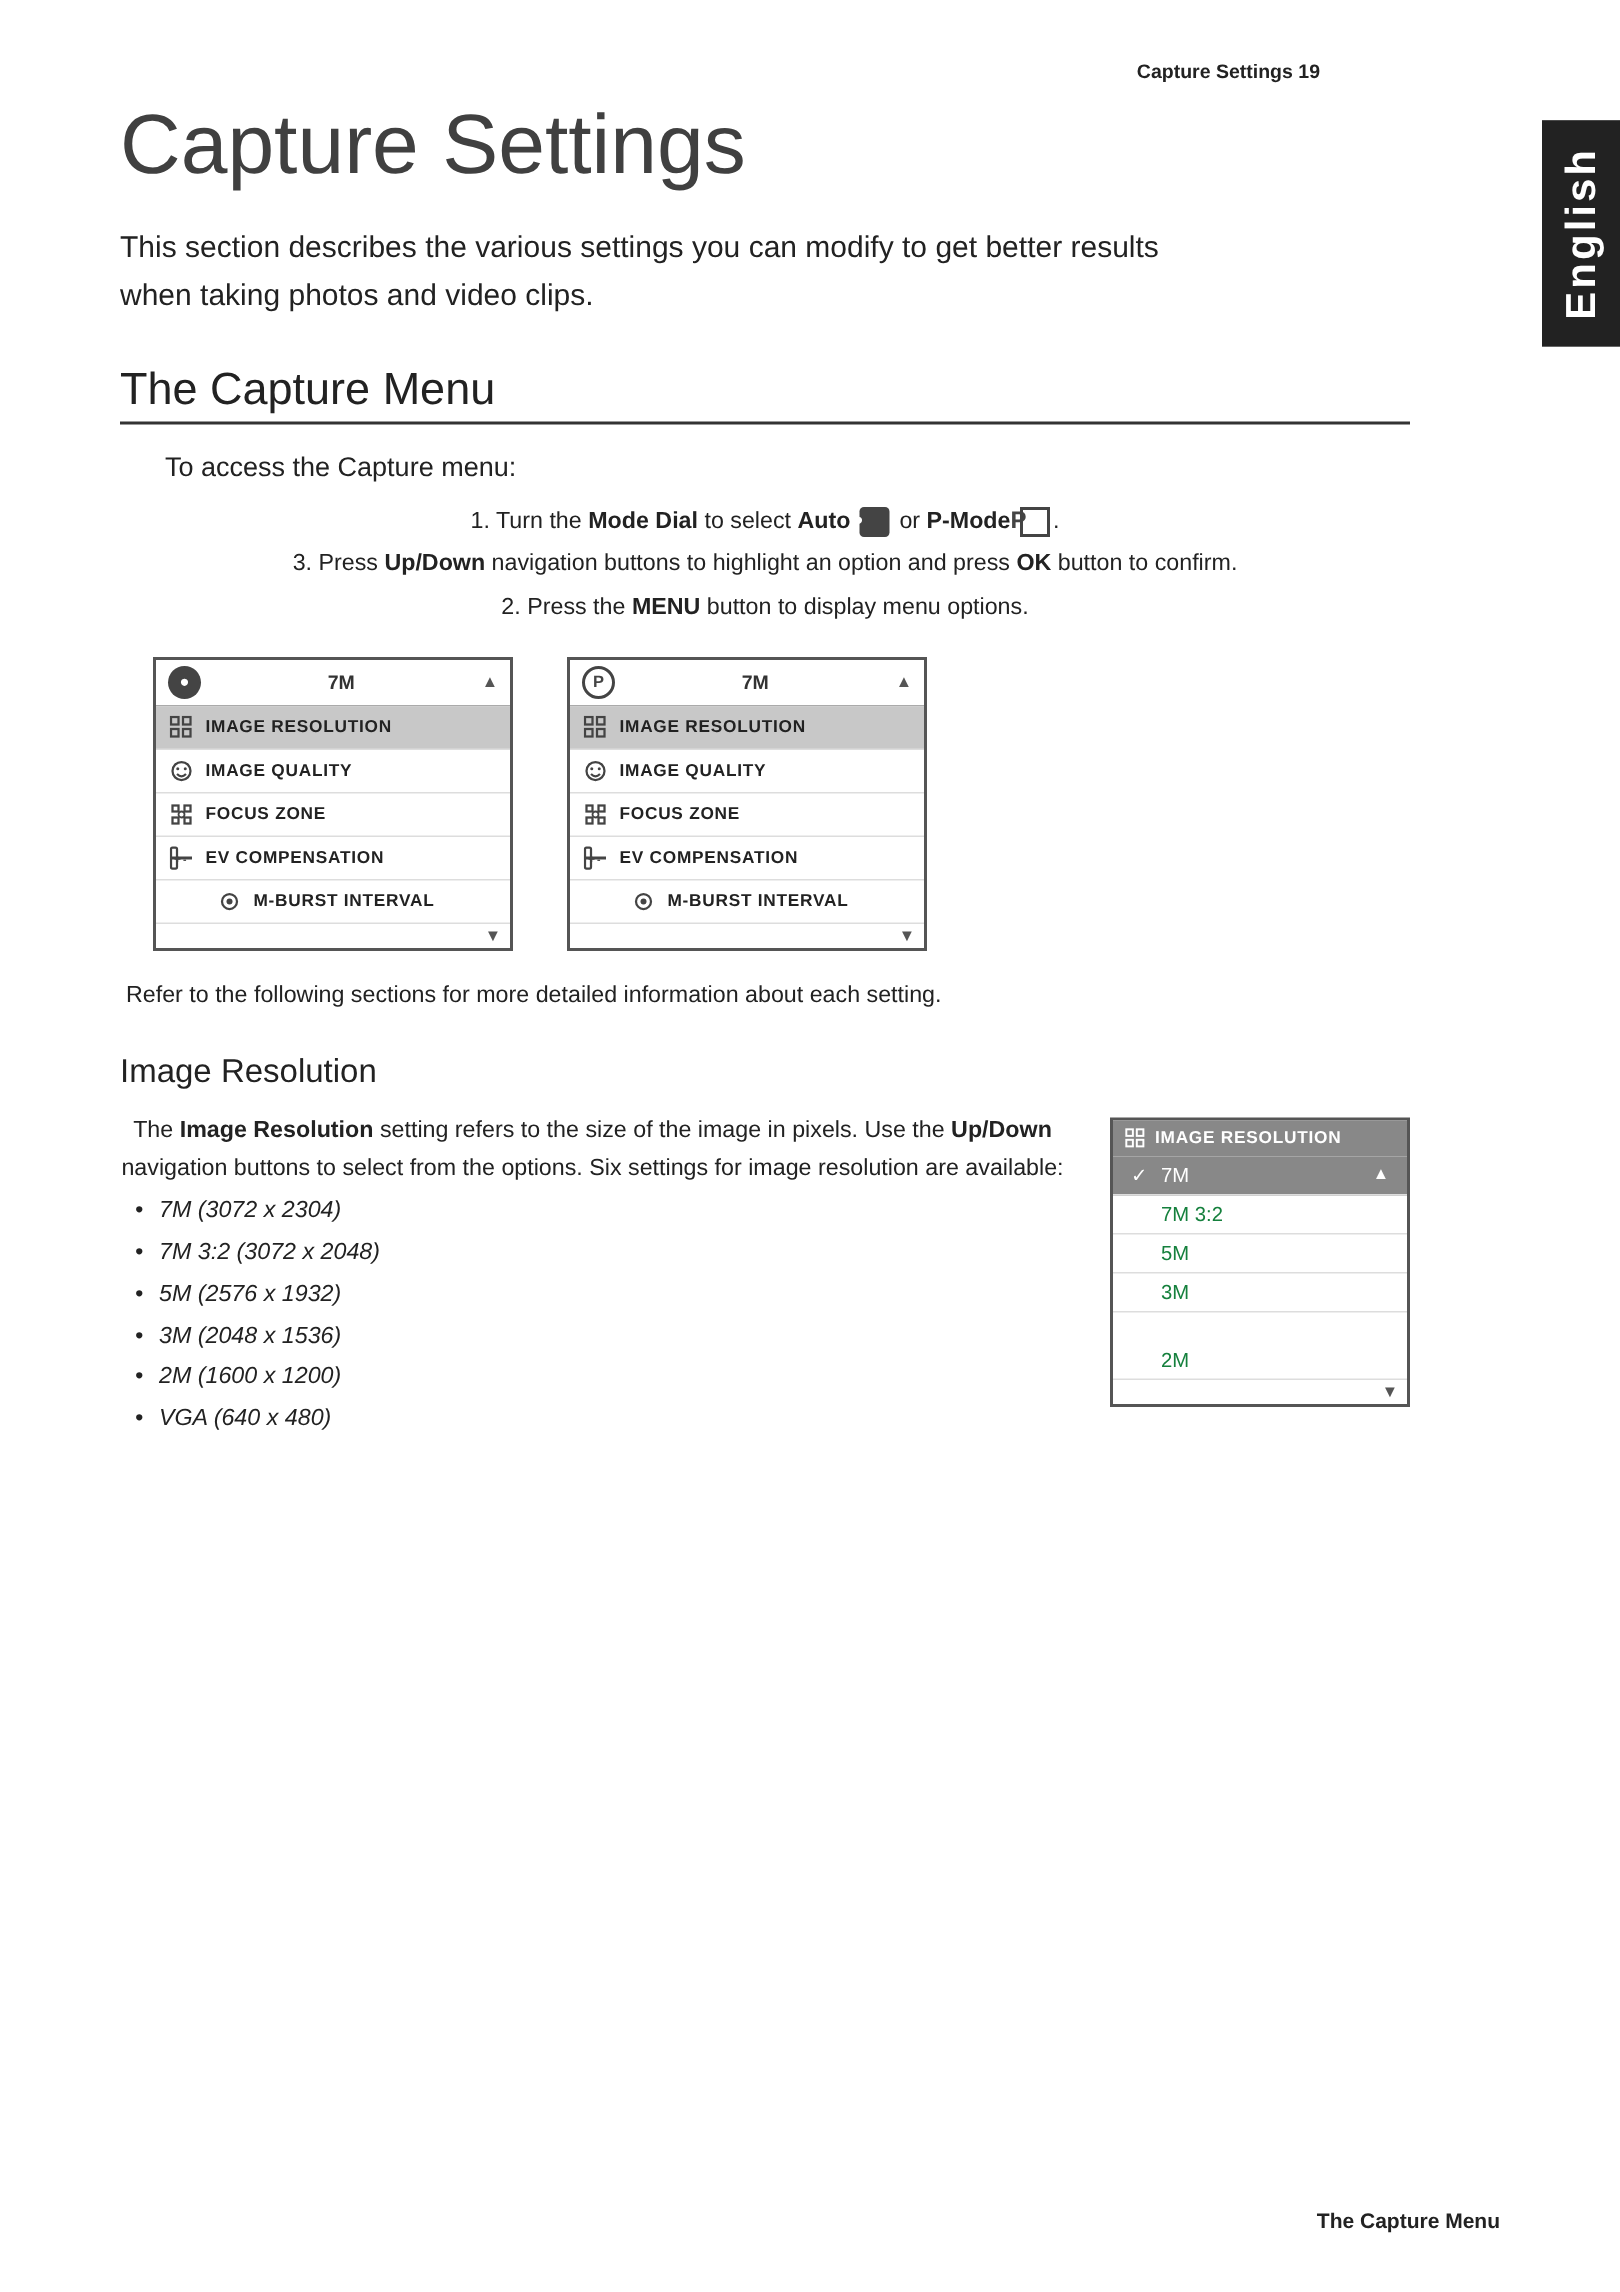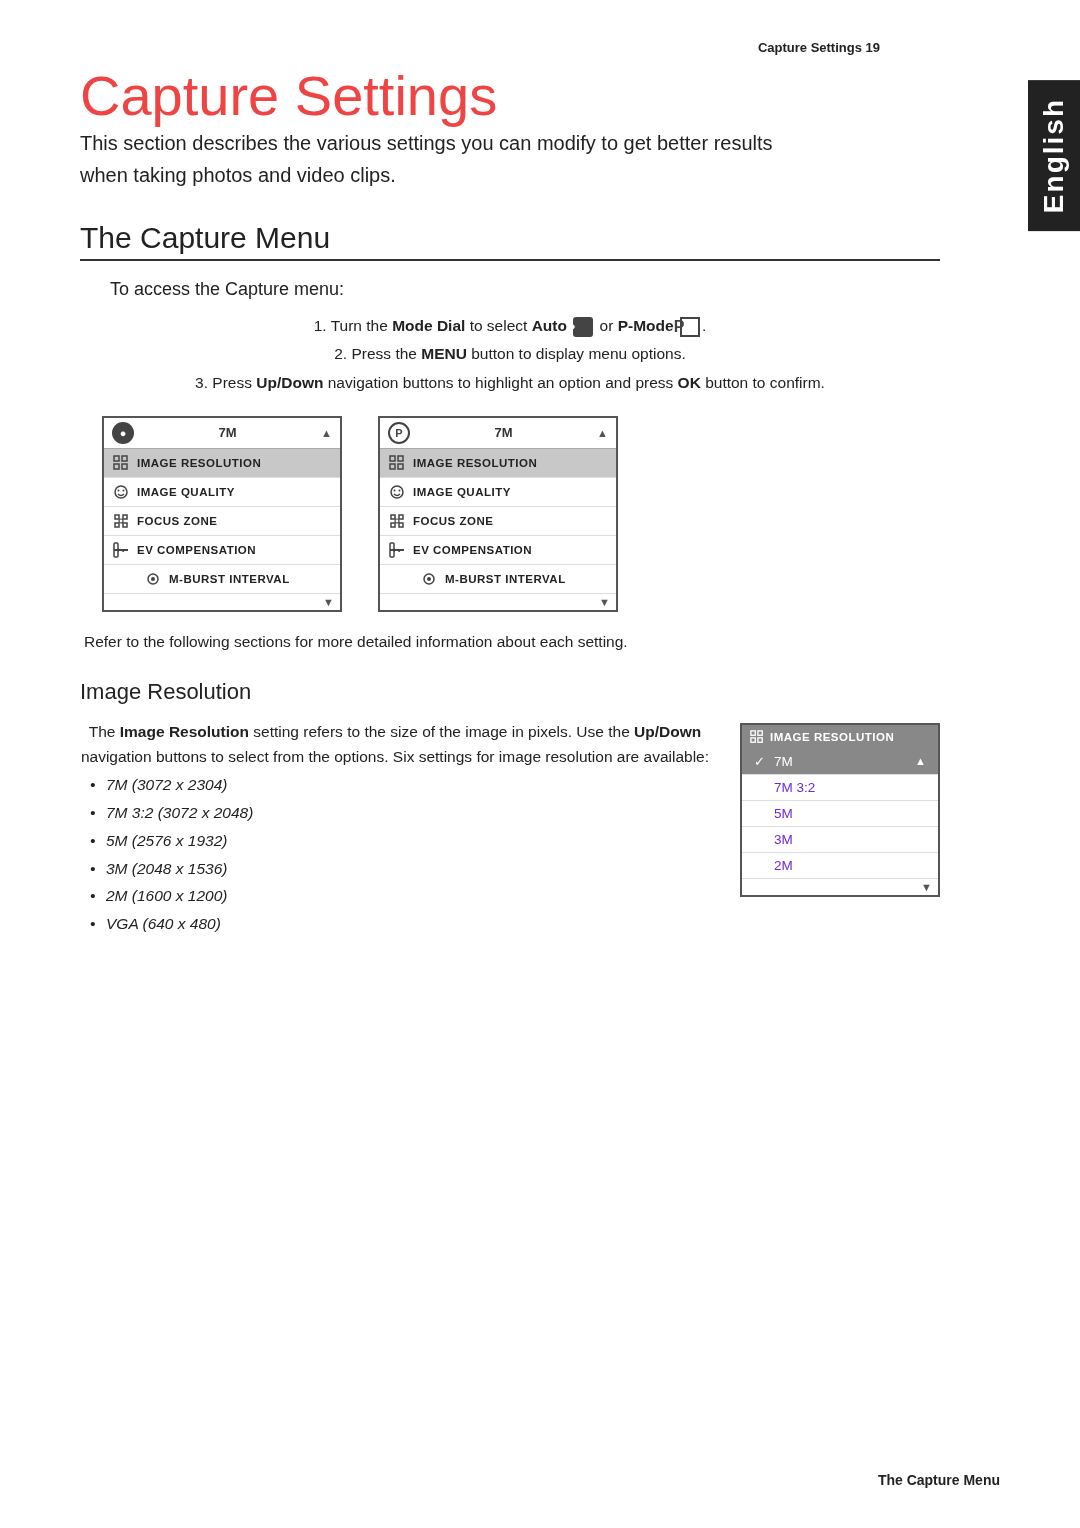--- a/index.html
+++ b/index.html
@@ -41,21 +41,22 @@
       font-size: 13px;
       font-weight: bold;
       margin-bottom: 10px;
       padding-right: 60px;
     }
 
     
     .page-title {
       font-size: 56px;
       font-weight: normal;
-      color: #ef4444;
+      color: #404040;
+      margin-bottom: 22px;
       line-height: 1.1;
     }
 
     .intro-text {
       font-size: 20px;
       line-height: 1.6;
       margin-bottom: 30px;
       max-width: 700px;
     }
 
@@ -261,29 +262,30 @@
       gap: 6px;
     }
 
     .res-menu-items {
       padding: 0;
     }
 
     .res-menu-item {
       padding: 5px 12px;
       font-size: 13.5px;
-      color: #6d28d9;
+      color: #15803d;
       border-bottom: 1px solid #ddd;
       display: flex;
       align-items: center;
       gap: 6px;
     }
 
     .res-menu-item:last-child {
       border-bottom: none;
+      margin-top: 19px;
     }
 
     .res-menu-item.selected {
       background: #888;
       color: #fff;
     }
 
     .checkmark {
       font-size: 13px;
       min-width: 14px;
@@ -354,25 +356,25 @@
   <p class="intro-text">This section describes the various settings you can modify to get better results when taking photos and video clips.</p>
 
   <h2 class="section-heading">The Capture Menu</h2>
 
   <p class="capture-menu-intro">To access the Capture menu:</p>
 
   <ol class="numbered-list">
     <li data-num="1">
       Turn the <b>Mode Dial</b> to select <b>Auto</b>&nbsp;<span class="inline-mode-icon" style="border-radius:3px;">●</span>&nbsp;or <b>P-Mode</b> <span class="inline-mode-icon inline-mode-icon-p">P</span>.
     </li>
+    <li data-num="3">
+      Press <b>Up/Down</b> navigation buttons to highlight an option and press <b>OK</b> button to confirm.
+    </li>
     <li data-num="2">
       Press the <b>MENU</b> button to display menu options.
-    </li>
-    <li data-num="3">
-      Press <b>Up/Down</b> navigation buttons to highlight an option and press <b>OK</b> button to confirm.
     </li>
   </ol>
 
   <div class="menu-screenshots">
 
     <div class="camera-menu-box">
       <div class="camera-menu-header">
         <div class="camera-menu-header-left">
           <div class="mode-icon">●</div>
         </div>

